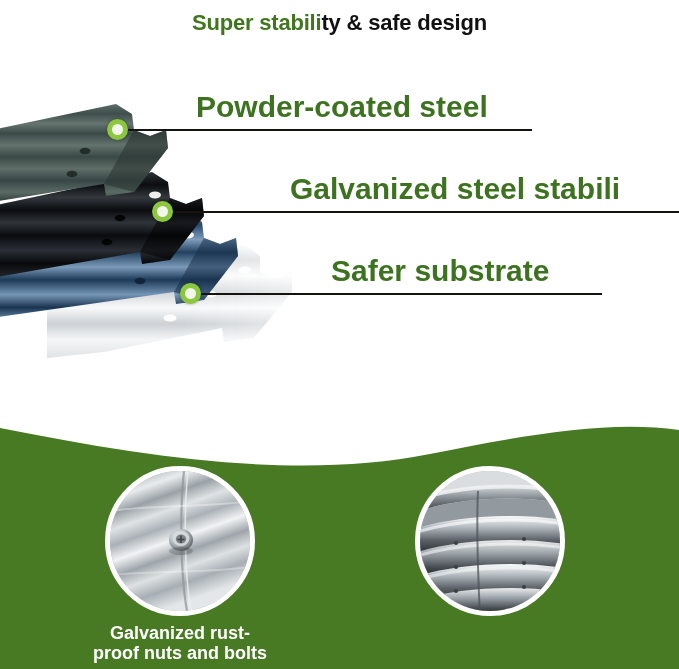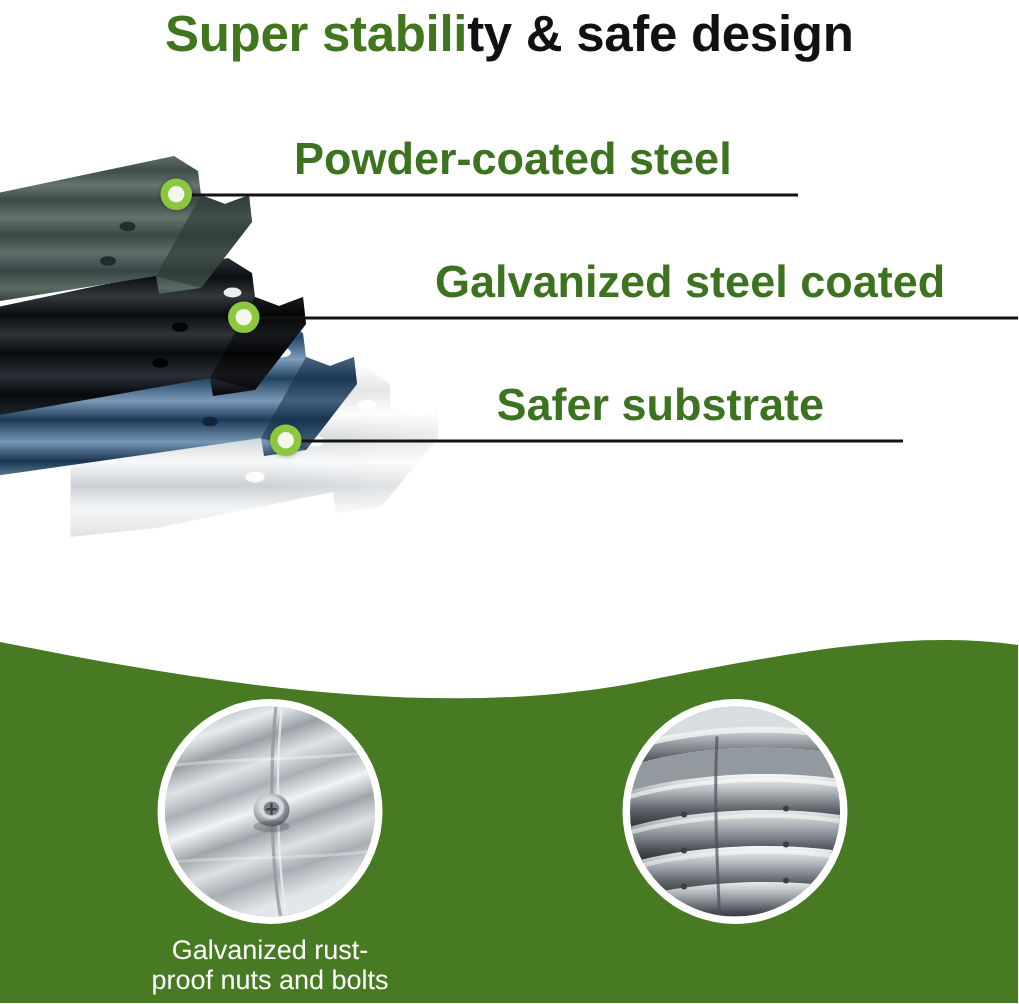--- a/index.html
+++ b/index.html
@@ -25,21 +25,21 @@
     top: 0px;
     left: 0px;
     width: 679px;
     height: 46px;
     display: flex;
     align-items: center;
     justify-content: center;
     white-space: nowrap;
   }
   .title-text {
-    font-size: 34px;
+    font-size: 22px;
     font-weight: bold;
     letter-spacing: -0.2px;
     line-height: 1;
   }
   .title-green { color: #41761f; }
   .title-black { color: #111111; }
 
   
   .panel-stack {
     position: absolute;
@@ -124,21 +124,21 @@
     box-sizing: border-box;
     position: relative;
     background: #b9bec1;
   }
   .photo-ring svg { display: block; }
 
   .feature-caption {
     margin-top: 7px;
     color: #ffffff;
     font-size: 18px;
-    font-weight: normal;
+    font-weight: bold;
     line-height: 1.12;
     white-space: pre-line;
   }
 </style>
 </head>
 <body>
 
 <div id="infographic">
 
   <div class="title-bar">
@@ -259,21 +259,21 @@
 
   <div class="leader leader-1"></div>
   <div class="leader leader-2"></div>
   <div class="leader leader-3"></div>
 
   <div class="marker marker-1"></div>
   <div class="marker marker-2"></div>
   <div class="marker marker-3"></div>
 
   <div class="callout callout-1">Powder-coated steel</div>
-  <div class="callout callout-2">Galvanized steel coated</div>
+  <div class="callout callout-2">Galvanized steel stabili</div>
   <div class="callout callout-3">Safer substrate</div>
 
   <div class="green-section">
     <svg width="679" height="273" viewBox="0 0 679 273" xmlns="http://www.w3.org/2000/svg">
       <path d="M 0,32 C 150,62 300,84 430,58 C 530,38 610,24 679,34 L 679,273 L 0,273 Z" fill="#477a22"></path>
     </svg>
   </div>
 
   <div class="feature feature-left">
     <div class="photo-ring">

